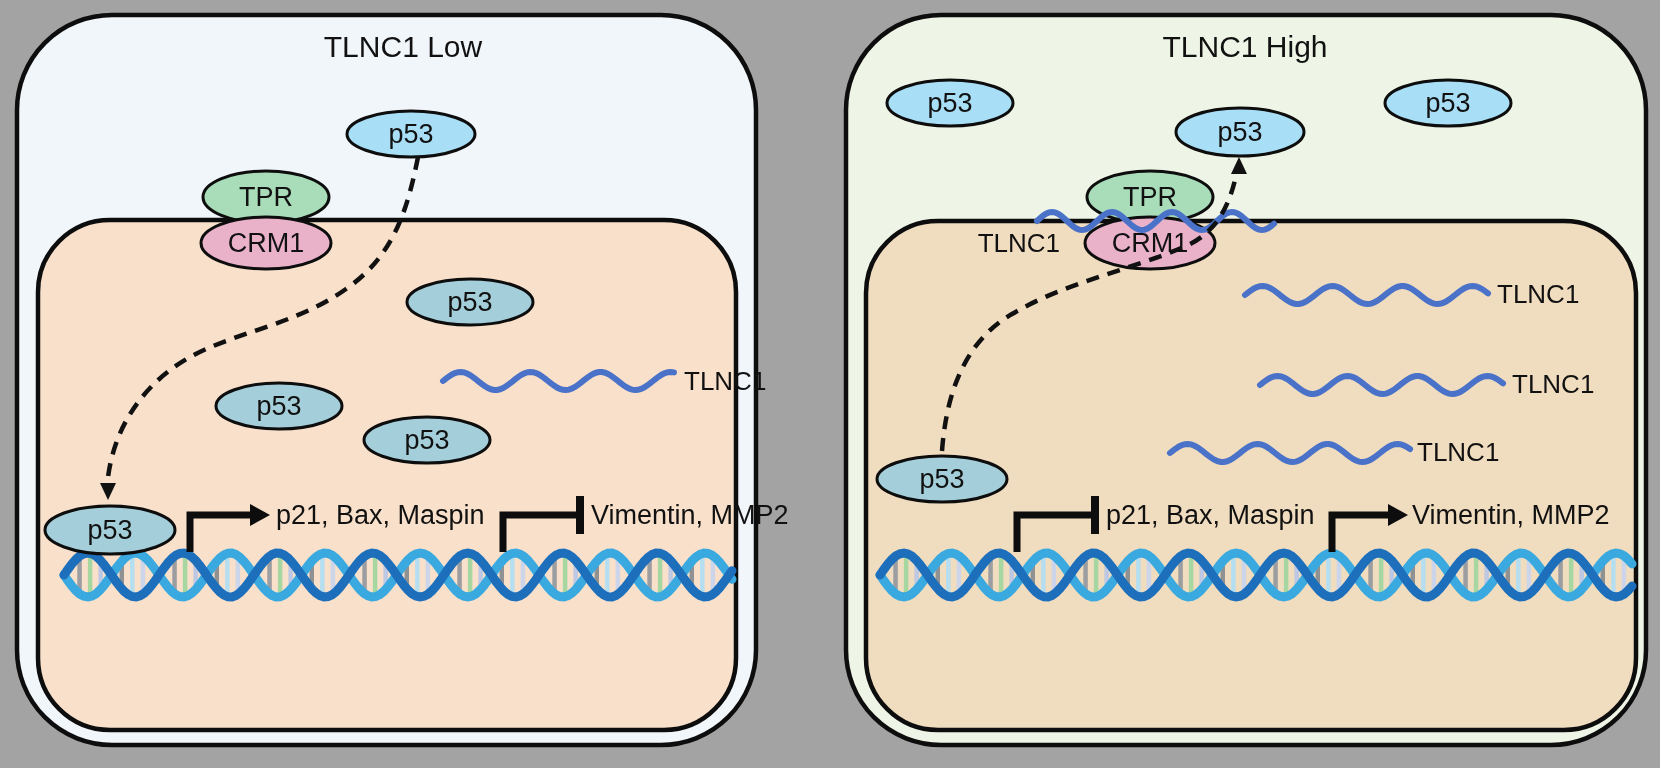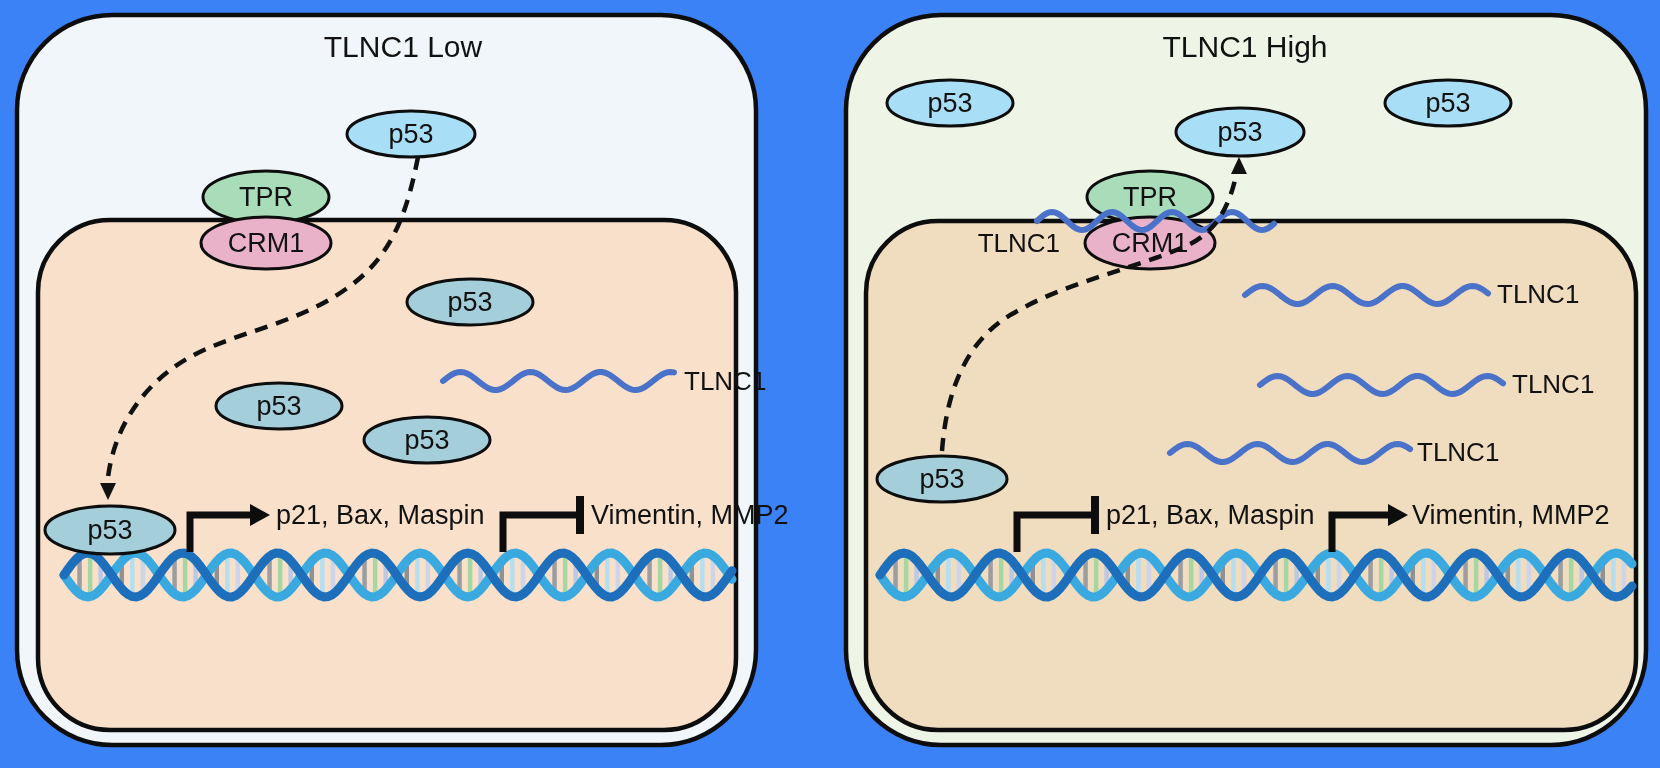--- a/index.html
+++ b/index.html
@@ -1,16 +1,16 @@
 <!DOCTYPE html>
 <html><head>
 <meta charset="utf-8">
 <style>
   html,body{margin:0;padding:0;background:#ffffff;}
-  .figure-wrap{width:1660px;height:768px;background:#3b82f6;position:relative;overflow:hidden;}
+  .figure-wrap{width:1660px;height:768px;background:#a3a3a3;position:relative;overflow:hidden;}
   svg{display:block;}
   svg text{font-family:"Liberation Sans","DejaVu Sans",sans-serif;fill:#111;}
   .mol-label{font-size:27px;}
   .gene-label{font-size:27px;}
   .rna-label{font-size:26px;}
   .panel-title{font-size:30px;}
 </style>
 </head>
 <body>
 

